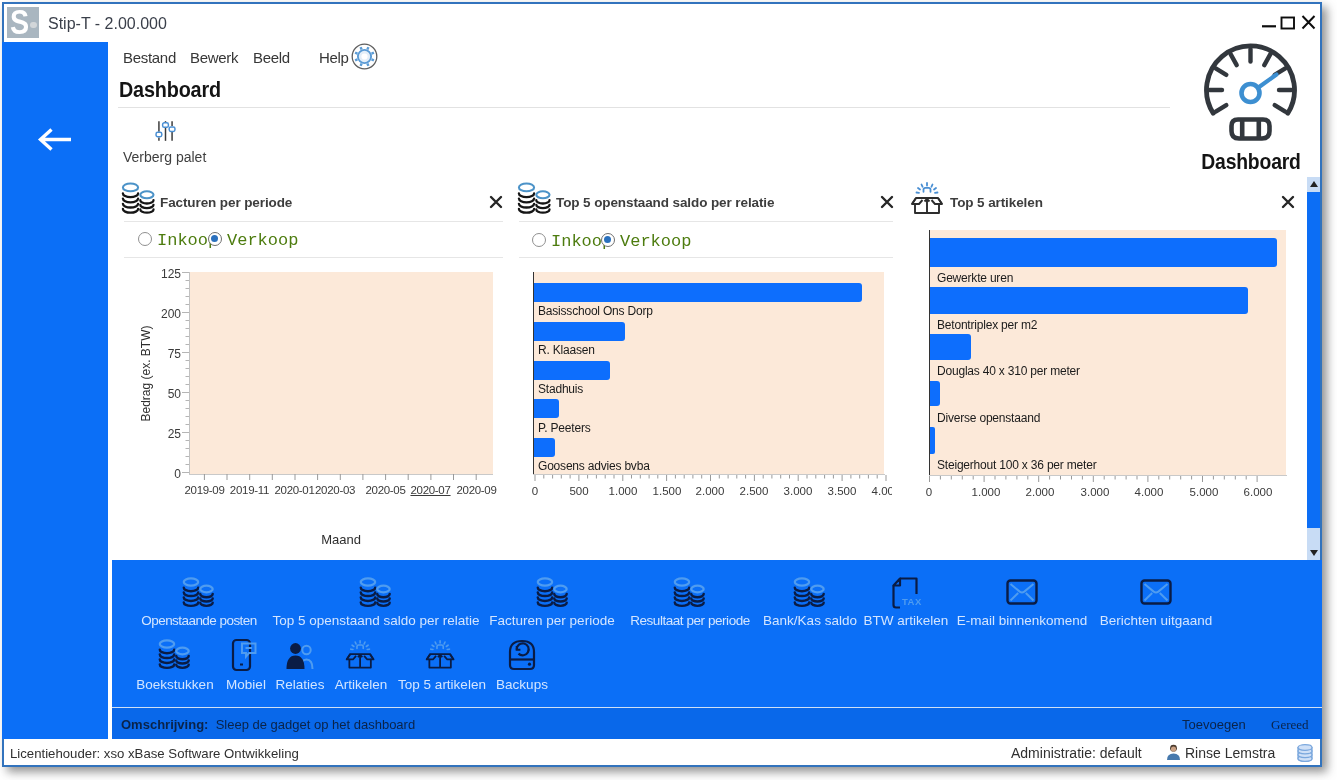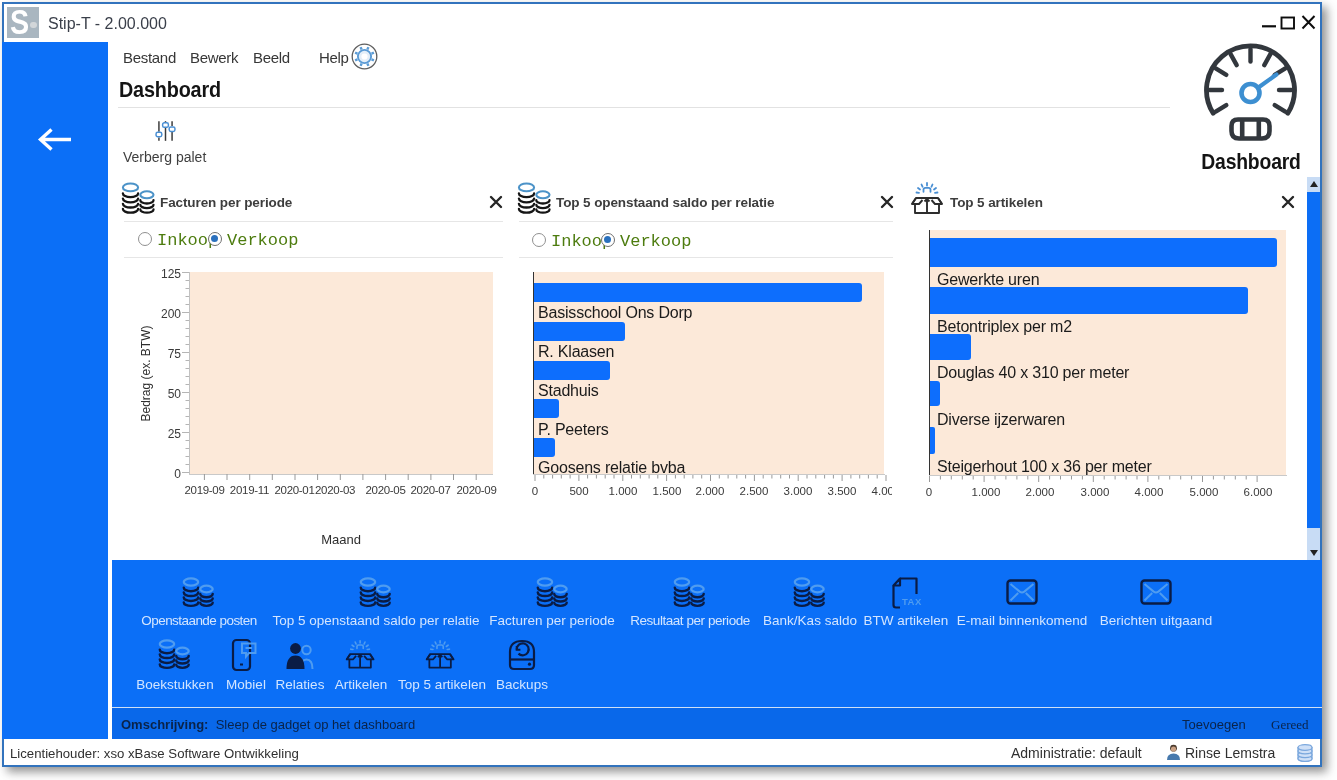--- a/index.html
+++ b/index.html
@@ -18,21 +18,21 @@
 #hdr { left:119px; top:77px; font-size:22.5px; font-weight:bold; color:#141414; transform:scaleX(0.88); transform-origin:0 0; letter-spacing:-0.2px; }
 #hr1 { left:118px; top:107px; width:1052px; height:1px; background:#e2e2e2; }
 .gtitle { font-size:13.5px; font-weight:bold; color:#3d3d3d; letter-spacing:-0.1px; }
 .sep { height:1px; background:#e6e6e6; }
 .radio { width:14px; height:14px; border-radius:50%; border:1.6px solid #909090; background:#fff; }
 .radio.sel { border-color:#6f6f6f; }
 .radio.sel::after { content:""; position:absolute; left:2.4px; top:2.4px; width:7px; height:7px; border-radius:50%; background:#2a70bd; }
 .rlabel { font-size:17px; color:#4d7c0f;font-family:Liberation Mono, monospace; }
 .plot { background:#fce9d9; }
 .tick { font-size:11.5px; color:#3a3a3a; }
-.blabel { font-size:16px; color:#1b1b1b; letter-spacing:-0.2px; }
+.blabel { font-size:12px; color:#1b1b1b; letter-spacing:-0.2px; }
 .bar { background:#0d6efd; border-radius:0 3px 3px 0; }
 #palette { left:112px; top:560px; width:1210px; height:179px; background:#0b6ff7; }
 .plabel { font-size:13.5px; color:#d3e5ff; text-align:center; white-space:nowrap; }
 .omst { font-size:13px; color:#0a2348; }
 #omsline { left:112px; top:707px; width:1210px; height:1px; background:#cfe0f5; }
 #omsbar { left:112px; top:708px; width:1210px; height:31px; background:#0968ea; }
 .sbtext { font-size:13.5px; color:#303030; }
 #scrollbar { left:1307px; top:177px; width:13px; height:384px; background:#c8dcf5; }
 #sthumb { left:0px; top:15px; width:13px; height:336px; background:#0c6ef5; }
 svg { display:block; }
@@ -208,21 +208,21 @@
       <line x1="240.9" y1="0" x2="240.9" y2="6"></line>
       <line x1="263.5" y1="0" x2="263.5" y2="6"></line>
       <line x1="286.2" y1="0" x2="286.2" y2="6"></line>
   </g>
 </svg>
 <div class="abs tick" style="left:179px; top:484px; width:51px; text-align:center; letter-spacing:-0.3px;">2019-09</div>
 <div class="abs tick" style="left:224px; top:484px; width:51px; text-align:center; letter-spacing:-0.3px;">2019-11</div>
 <div class="abs tick" style="left:269px; top:484px; width:51px; text-align:center; letter-spacing:-0.3px;">2020-01</div>
 <div class="abs tick" style="left:315px; top:484px; width:51px; text-align:left; letter-spacing:-0.3px;">2020-03</div>
 <div class="abs tick" style="left:360px; top:484px; width:51px; text-align:center; letter-spacing:-0.3px;">2020-05</div>
-<div class="abs tick" style="left:405px; top:484px; width:51px; text-align:center; letter-spacing:-0.3px;">2020-07</div>
+<div class="abs tick" style="left:405px; top:484px; width:51px; text-align:center; letter-spacing:-0.3px;text-decoration:underline;">2020-07</div>
 <div class="abs tick" style="left:451px; top:484px; width:51px; text-align:center; letter-spacing:-0.3px;">2020-09</div>
 <div class="abs" style="left:300px; top:532px; width:82px; text-align:center; font-size:13px; color:#2e2e2e;">Maand</div>
 <div class="abs" style="left:136px; top:320px; font-size:12px; color:#2e2e2e; transform:rotate(-90deg); transform-origin:0 0; width:107px; text-align:center; left:139px; top:427px;">Bedrag (ex. BTW)</div>
 
 <svg class="abs" style="left:517px; top:182px;" width="36" height="32" viewBox="0 0 36 32">
   <g fill="none" stroke="#151515" stroke-width="2.3" stroke-linecap="round">
     <path d="M1.9 11.4 a7.6 3.7 0 0 0 15.2 0"></path>
     <path d="M1.9 16.6 a7.6 3.7 0 0 0 15.2 0"></path>
     <path d="M1.9 21.8 a7.6 3.7 0 0 0 15.2 0"></path>
     <path d="M1.9 27.0 a7.6 3.7 0 0 0 15.2 0"></path>
@@ -247,21 +247,21 @@
 <div class="abs" style="left:533px; top:272px; width:1px; height:202px; background:#333;"></div>
 <div class="abs bar" style="left:534px; top:283px; width:328px; height:19px;"></div>
 <div class="abs blabel" style="left:538px; top:304px;">Basisschool Ons Dorp</div>
 <div class="abs bar" style="left:534px; top:322px; width:91px; height:19px;"></div>
 <div class="abs blabel" style="left:538px; top:343px;">R. Klaasen</div>
 <div class="abs bar" style="left:534px; top:361px; width:76px; height:19px;"></div>
 <div class="abs blabel" style="left:538px; top:382px;">Stadhuis</div>
 <div class="abs bar" style="left:534px; top:399px; width:25px; height:19px;"></div>
 <div class="abs blabel" style="left:538px; top:421px;">P. Peeters</div>
 <div class="abs bar" style="left:534px; top:438px; width:21px; height:19px;"></div>
-<div class="abs blabel" style="left:538px; top:459px;">Goosens relatie bvba</div>
+<div class="abs blabel" style="left:538px; top:459px;">Goosens advies bvba</div>
 <div class="abs" style="left:533px; top:474px; width:352px; height:1px; background:#c9c9c9;"></div>
 <svg class="abs" style="left:533px; top:475px;" width="356" height="8" viewBox="0 0 356 8">
   <g stroke="#999" stroke-width="1">
       <line x1="2.0" y1="0" x2="2.0" y2="6"></line>
       <line x1="10.8" y1="0" x2="10.8" y2="3.5"></line>
       <line x1="19.6" y1="0" x2="19.6" y2="3.5"></line>
       <line x1="28.3" y1="0" x2="28.3" y2="3.5"></line>
       <line x1="37.1" y1="0" x2="37.1" y2="3.5"></line>
       <line x1="45.9" y1="0" x2="45.9" y2="6"></line>
       <line x1="54.6" y1="0" x2="54.6" y2="3.5"></line>
@@ -336,21 +336,21 @@
   </svg>
 <div class="abs plot" style="left:929px; top:230px; width:357px; height:245px;"></div>
 <div class="abs" style="left:929px; top:230px; width:1px; height:245px; background:#333;"></div>
 <div class="abs bar" style="left:930px; top:238px; width:347px; height:29px;"></div>
 <div class="abs blabel" style="left:937px; top:271px;">Gewerkte uren</div>
 <div class="abs bar" style="left:930px; top:287px; width:318px; height:27px;"></div>
 <div class="abs blabel" style="left:937px; top:318px;">Betontriplex per m2</div>
 <div class="abs bar" style="left:930px; top:334px; width:41px; height:26px;"></div>
 <div class="abs blabel" style="left:937px; top:364px;">Douglas 40 x 310 per meter</div>
 <div class="abs bar" style="left:930px; top:381px; width:10px; height:25px;"></div>
-<div class="abs blabel" style="left:937px; top:411px;">Diverse ijzerwaren</div>
+<div class="abs blabel" style="left:937px; top:411px;">Diverse openstaand</div>
 <div class="abs bar" style="left:930px; top:427px; width:5px; height:27px; border-radius:0 2px 2px 0;"></div>
 <div class="abs blabel" style="left:937px; top:458px;">Steigerhout 100 x 36 per meter</div>
 <div class="abs" style="left:929px; top:475px; width:358px; height:1px; background:#c9c9c9;"></div>
 <svg class="abs" style="left:929px; top:476px;" width="360" height="8" viewBox="0 0 360 8">
   <g stroke="#999" stroke-width="1">
       <line x1="0.5" y1="0" x2="0.5" y2="6"></line>
       <line x1="11.4" y1="0" x2="11.4" y2="3.5"></line>
       <line x1="22.3" y1="0" x2="22.3" y2="3.5"></line>
       <line x1="33.3" y1="0" x2="33.3" y2="3.5"></line>
       <line x1="44.2" y1="0" x2="44.2" y2="3.5"></line>

